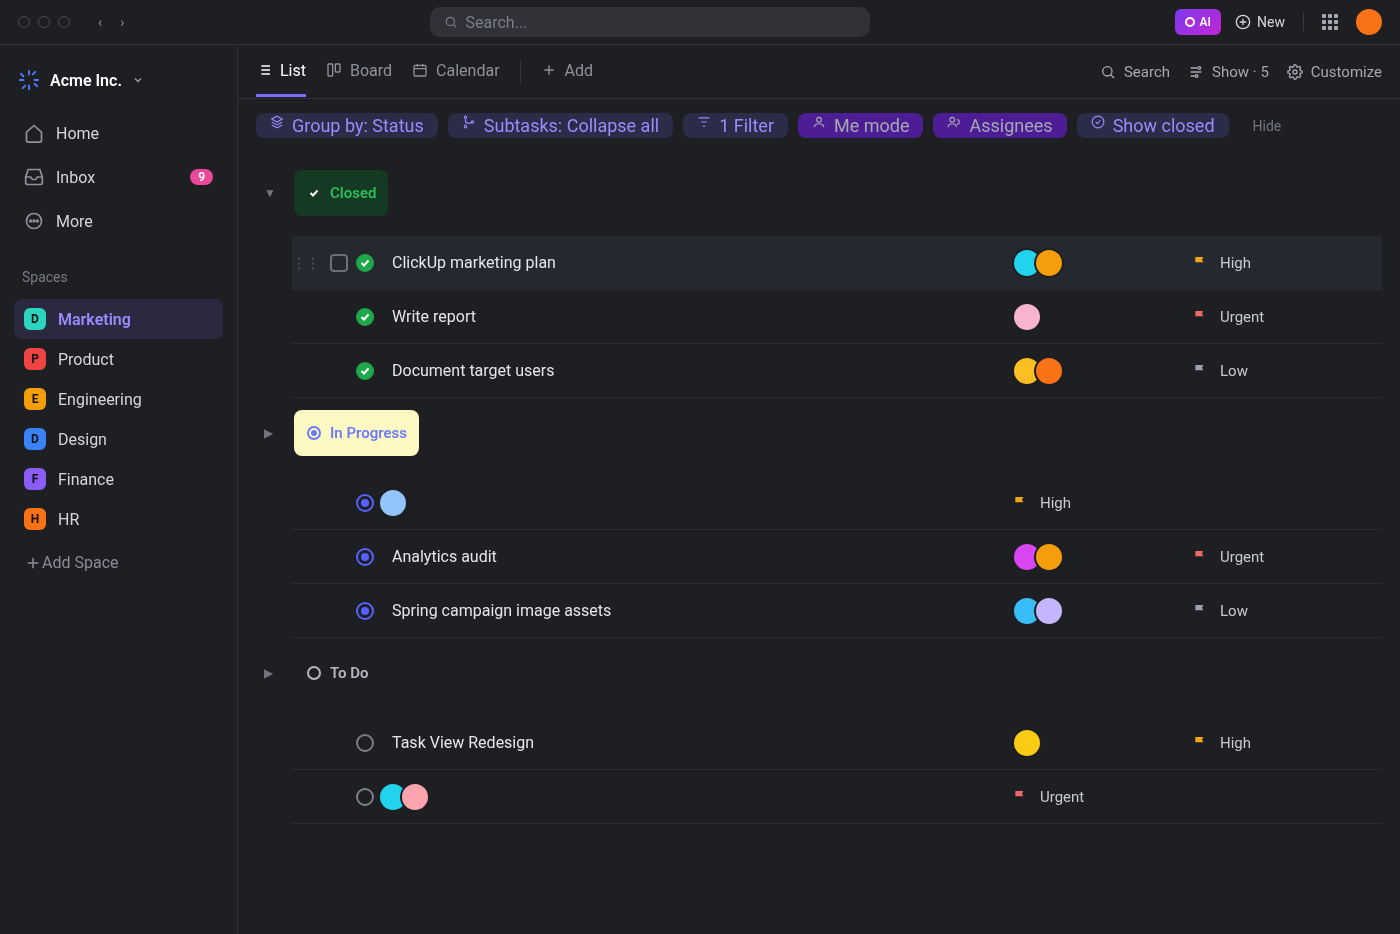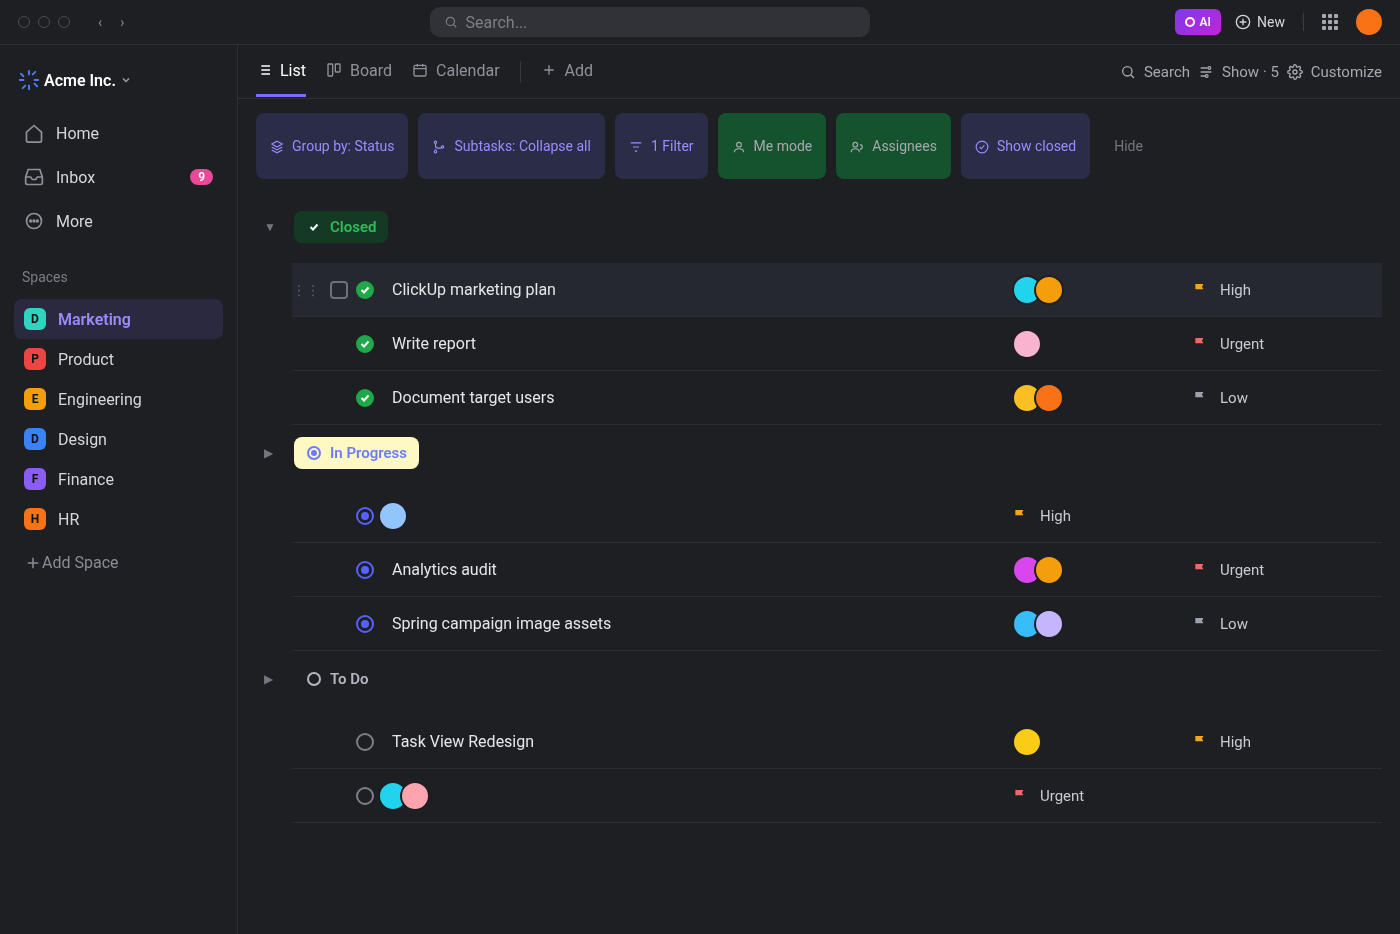--- a/index.html
+++ b/index.html
@@ -16,51 +16,51 @@
   .ai-pill .dot{width:10px;height:10px;border-radius:50%;border:2px solid #fff;background:#c026d3}
   .top-right{display:flex;align-items:center;gap:18px;color:#d5d6db}
   .new-btn{display:flex;align-items:center;gap:6px;font-size:14px}
   .grid9{width:16px;height:16px;display:grid;grid-template:repeat(3,1fr)/repeat(3,1fr);gap:2px}
   .grid9 span{background:#a6a8b2;border-radius:1px}
   .avatar{width:26px;height:26px;border-radius:50%;background:#f97316}
   .divider-v{width:1px;height:18px;background:#3a3c44}
   
   .layout{display:flex;height:calc(934px - 45px)}
   .sidebar{width:238px;border-right:1px solid #2e3038;padding:18px 14px;display:flex;flex-direction:column;gap:4px}
-  .ws-row{display:flex;align-items:center;gap:4px;padding:6px 4px;margin-bottom:12px}
+  .ws-row{display:flex;align-items:center;gap:10px;padding:6px 4px;margin-bottom:12px}
   .logo{width:22px;height:22px}
   .ws-name{font-size:16px;font-weight:600;color:#fff}
   .nav-item{display:flex;align-items:center;gap:12px;padding:10px 10px;border-radius:8px;color:#d5d6db;font-size:16px}
   .nav-item .ico{width:20px;height:20px;color:#8f919b;display:flex;align-items:center;justify-content:center}
   .badge{margin-left:auto;background:#ec4899;color:#fff;font-size:12px;font-weight:600;border-radius:999px;padding:1px 8px}
   .section-label{font-size:14px;color:#7a7c86;padding:24px 8px 10px}
   .space-item{display:flex;align-items:center;gap:12px;padding:9px 10px;border-radius:8px;font-size:16px;color:#d5d6db}
   .space-item.active{background:#2a2940;color:#9a8cff;font-weight:600}
   .space-chip{width:22px;height:22px;border-radius:6px;display:flex;align-items:center;justify-content:center;font-size:12px;font-weight:700;color:#111}
   .add-space{display:flex;align-items:center;padding:10px 10px;color:#8a8c96;font-size:16px}
   
   .main{flex:1;display:flex;flex-direction:column;overflow:hidden}
   .viewbar{height:54px;display:flex;align-items:center;padding:0 18px;gap:20px;border-bottom:1px solid #2e3038}
   .view-tab{display:flex;align-items:center;gap:8px;font-size:16px;color:#8f919b;padding-bottom:14px;margin-top:14px;border-bottom:3px solid transparent}
   .view-tab.active{color:#fff;font-weight:400;border-bottom-color:#7c6cff}
   .view-tab .ico{width:16px;height:16px}
   .vdiv{width:1px;height:22px;background:#35373f}
-  .view-right{margin-left:auto;display:flex;align-items:center;gap:8px;color:#a6a8b2;font-size:15px}
+  .view-right{margin-left:auto;display:flex;align-items:center;gap:18px;color:#a6a8b2;font-size:15px}
   .vr-item{display:flex;align-items:center;gap:8px}
   
   .filterbar{display:flex;align-items:center;gap:10px;padding:14px 18px}
-  .chip{display:flex;align-items:flex-end;gap:8px;background:#2b2c48;color:#9a8cff;font-size:14px;padding:25px 14px;border-radius:8px}
-  .chip.gray{background:#14532d;color:#a6a8b2}
+  .chip{display:flex;align-items:flex-start;gap:8px;background:#2b2c48;color:#9a8cff;font-size:18px;padding:2px 14px;border-radius:8px}
+  .chip.gray{background:#4c1d95;color:#a6a8b2}
   .hide{margin-left:14px;color:#73757f;font-size:14px}
   
   .listbody{padding:6px 18px 40px;overflow:auto}
   .group{margin-top:6px}
   .group-head{display:flex;align-items:center;gap:14px;padding:6px 0 6px 8px}
   .collapse-caret{width:16px;color:#73757f;font-size:12px}
-  .status-pill{display:flex;align-items:center;gap:8px;padding:7px 12px;border-radius:8px;font-size:15px;font-weight:600}
+  .status-pill{display:flex;align-items:center;gap:8px;padding:14px 12px;border-radius:8px;font-size:15px;font-weight:600}
   .status-pill.closed{background:#153a24;color:#2fbd5a}
   .status-pill.inprogress{background:#fef9c3;color:#6b7bff}
   .status-pill.todo{color:#b5b7c0}
   .st-ico{width:16px;height:16px;display:flex;align-items:center;justify-content:center}
   .task-rows{margin-top:14px;margin-left:36px}
   .task-row{display:grid;grid-template-columns:38px 26px 22px 1fr 180px 180px;align-items:center;height:54px;border-bottom:1px solid #2b2d34;padding-right:10px}
   .task-row.hovered{background:#26282f}
   .drag{color:#5f616b;font-size:14px;visibility:hidden}
   .task-row.hovered .drag,.task-row.hovered .chk{visibility:visible}
   .chk{width:18px;height:18px;border:2px solid #6d6f79;border-radius:4px;visibility:hidden}

